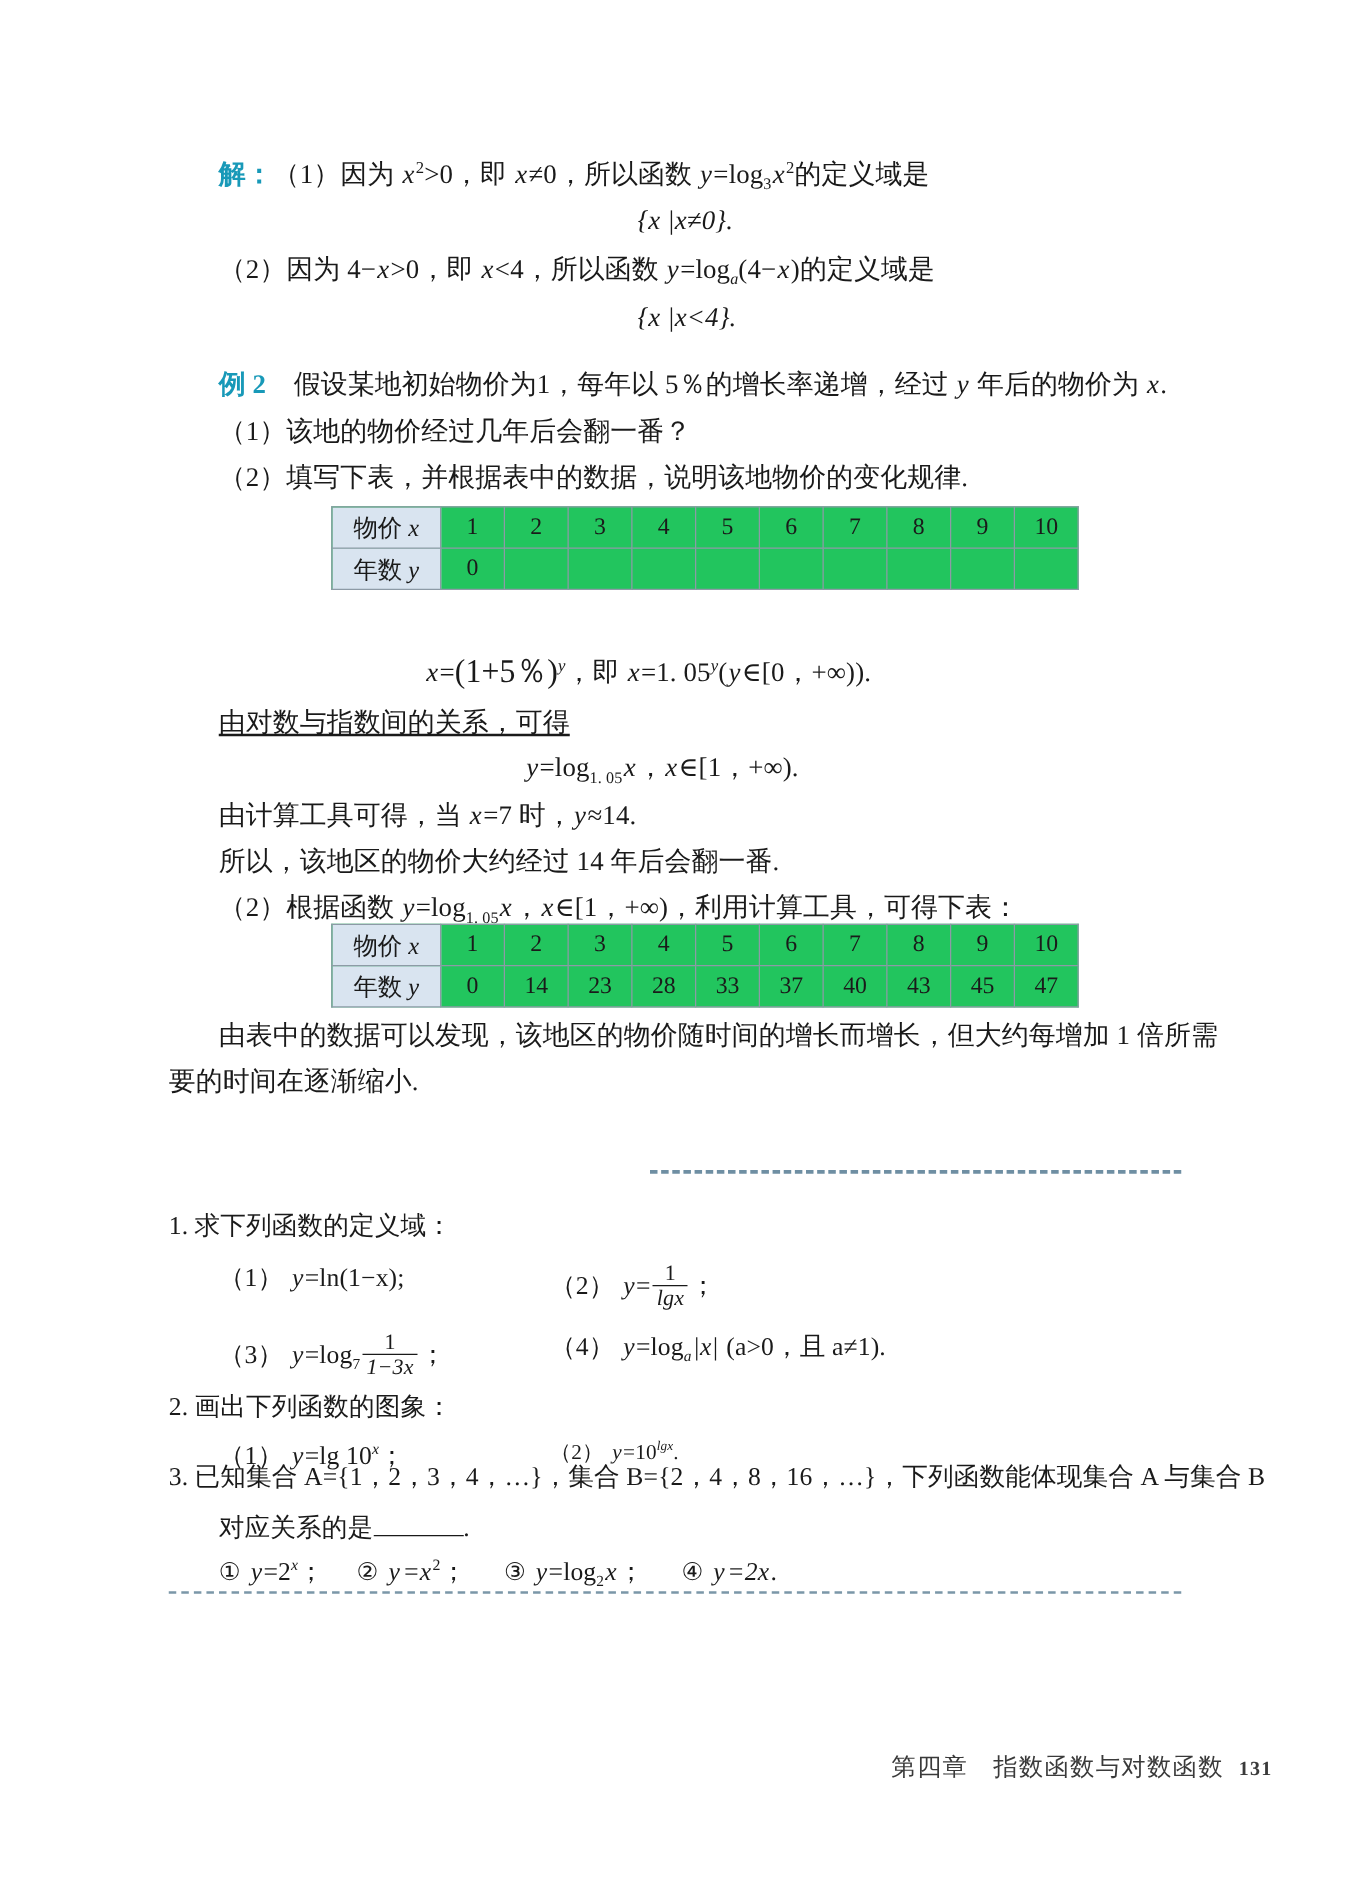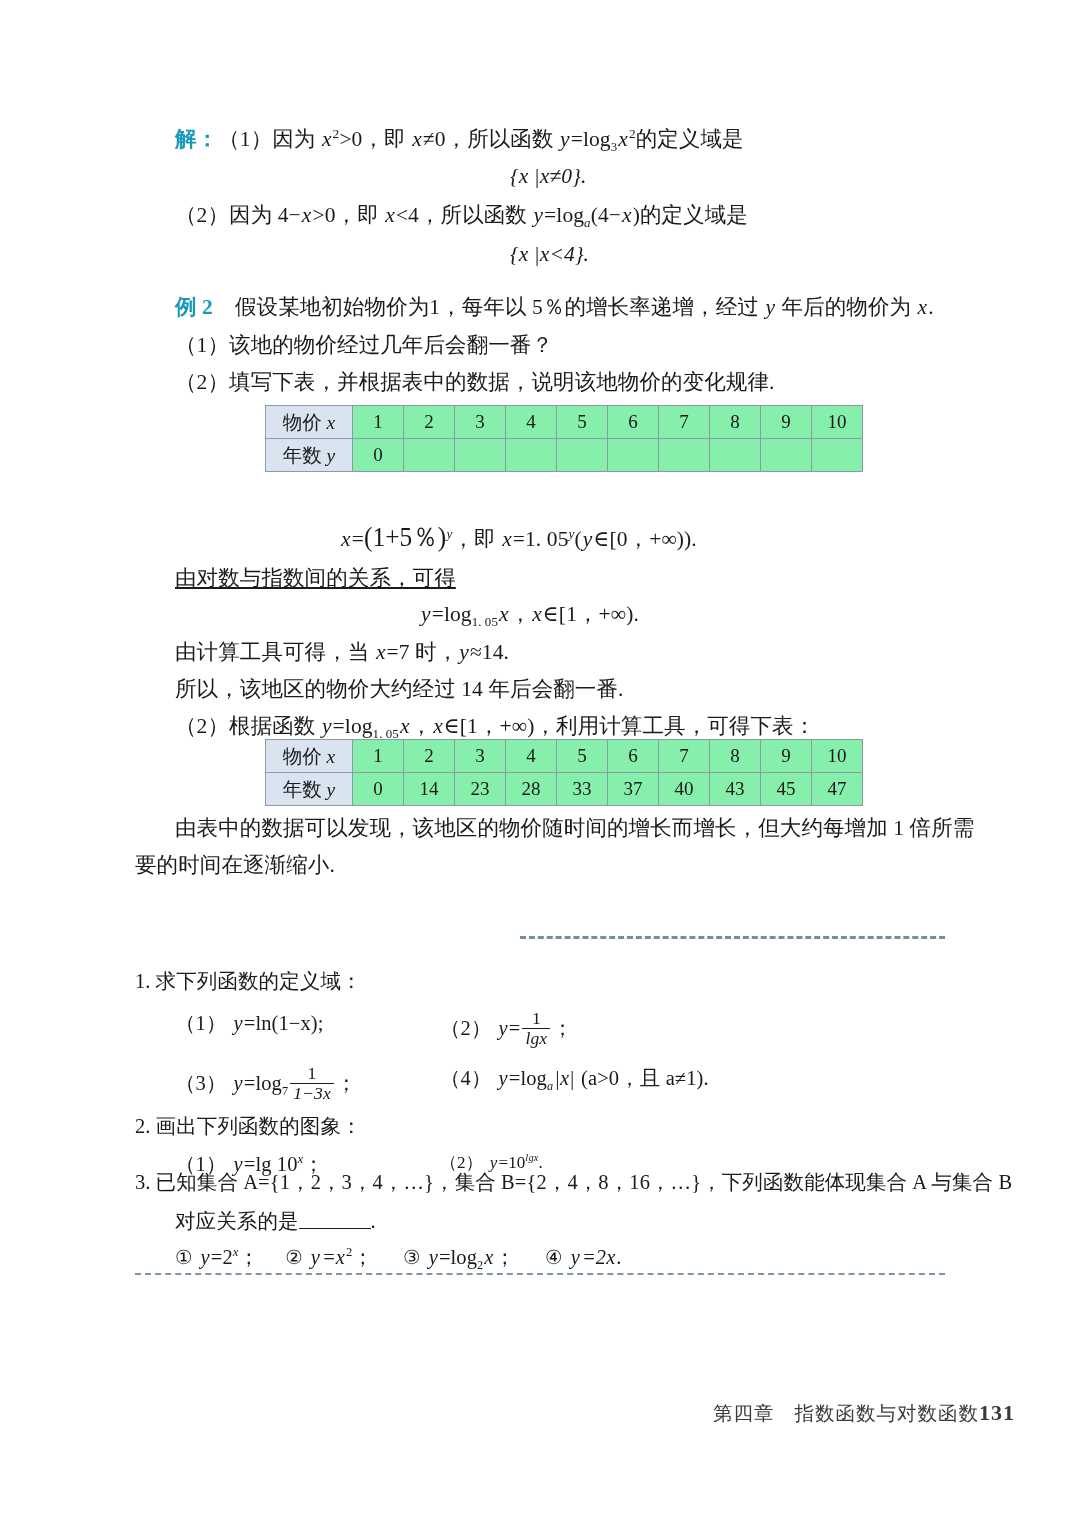--- a/index.html
+++ b/index.html
@@ -59,21 +59,21 @@
     margin: 0 2px;
   }
   .frac .top { display: block; padding: 0 3px; }
   .frac .bot { display: block; border-top: 1.3px solid #1a1a1a; padding: 0 3px; }
 
   
   .dtable {
     position: absolute;
     border-collapse: collapse;
     font-size: 19px;
-    background: #86efac;
+    background: #22c55e;
   }
   .dtable td {
     border: 1px solid #8d9aa6;
     text-align: center;
     height: 32px;
     padding: 0;
     font-family: "Liberation Serif", "DejaVu Serif", serif;
   }
   .dtable td.hdr {
     background: #d9e4f0;
@@ -136,22 +136,23 @@
 
   
   .footer {
     position: absolute;
     font-size: 19.5px;
     color: #3a3a3a;
     white-space: nowrap;
     letter-spacing: 1px;
   }
   .footer .pg {
-    font-size: 22px;
+    font-size: 16px;
     font-weight: bold;
+    margin-left: 12px;
   }
 
   .blank-ul {
     display: inline-block;
     border-bottom: 1.4px solid #1a1a1a;
     width: 72px;
     height: 0.95em;
     vertical-align: -1px;
   }
   .circ-num {

